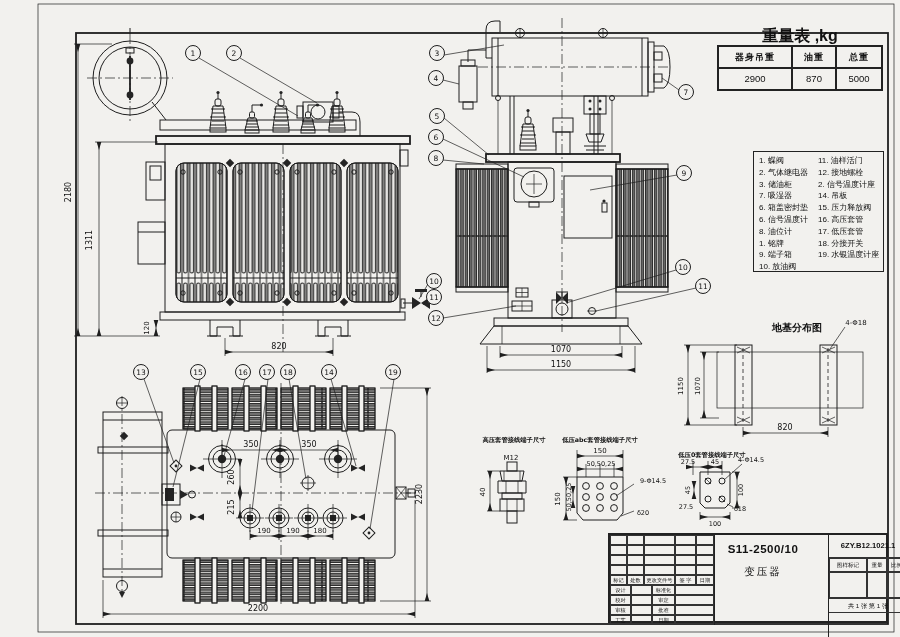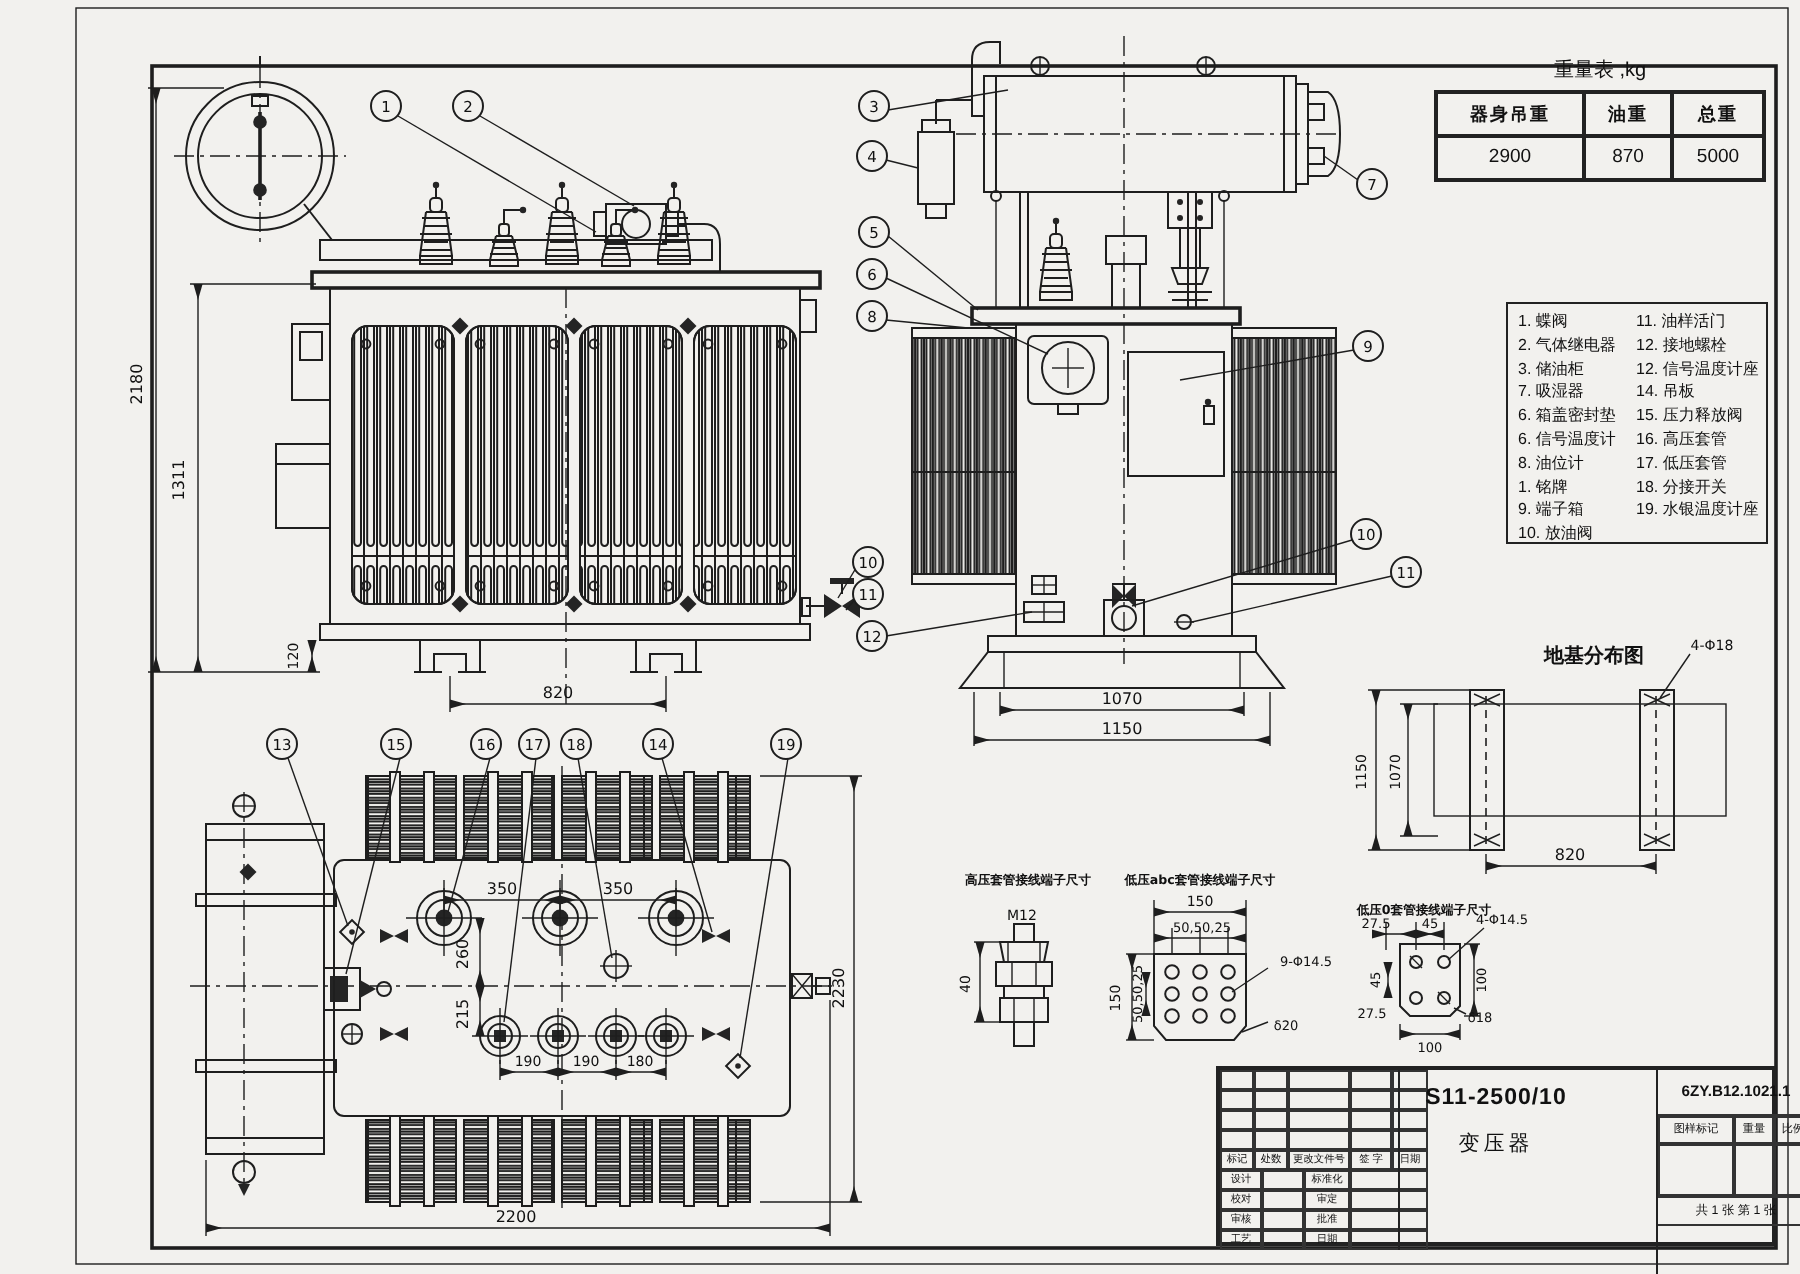--- a/index.html
+++ b/index.html
@@ -21,36 +21,36 @@
   .phf{fill:url(#hfins);}
   .mk{fill:#1e1e1e;stroke:none;}
   svg text{fill:#111;stroke:none;font-family:"DejaVu Sans","Liberation Sans",sans-serif;}
   .dt{font-size:8px;text-anchor:middle;}
   .dt7{font-size:7px;text-anchor:middle;}
   .dt6{font-size:6.5px;text-anchor:middle;}
   .bt{font-size:7.5px;text-anchor:middle;}
   .ttl{font-size:6.3px;text-anchor:middle;font-weight:bold;}
   .big{font-size:10px;text-anchor:middle;font-weight:bold;}
   
-  .wt-title{text-align:center;font-size:10px;font-weight:normal;height:18px;line-height:18px;}
+  .wt-title{text-align:center;font-size:16px;font-weight:bold;height:18px;line-height:18px;}
   .wt-grid{display:grid;grid-template-columns:74px 44px 46px;border:1.6px solid #222;}
   .wt-c{border:0.6px solid #222;height:20px;line-height:20px;text-align:center;font-size:9.5px;}
   .wt-h{font-weight:bold;letter-spacing:1px;font-size:9px;}
   
   .plist{border:1.5px solid #222;background:#f2f1ee;padding-left:37px;}
   .pcol{position:absolute;top:3px;}
   .pcol div{font-size:8px;line-height:11.8px;white-space:nowrap;}
   
   .tb{border:2px solid #222;background:#f2f1ee;}
   .tb-gridA{position:absolute;left:0;top:0;width:104px;height:50px;display:grid;
             grid-template-columns:17px 17px 31px 21px 18px;grid-template-rows:repeat(5,10px);}
   .tb-gridB{position:absolute;left:0;top:50px;width:104px;height:40px;display:grid;
             grid-template-columns:21px 21px 23px 39px;grid-template-rows:repeat(4,10px);}
   .tb-c{border:0.5px solid #333;font-size:5.2px;text-align:center;line-height:9px;overflow:hidden;box-sizing:border-box;}
-  .tb-mid{position:absolute;left:89px;top:0;width:97px;height:90px;border-left:1.5px solid #222;box-sizing:border-box;}
+  .tb-mid{position:absolute;left:104px;top:0;width:97px;height:90px;border-left:1.5px solid #222;box-sizing:border-box;}
   .tb-model{text-align:center;font-size:11.5px;font-weight:bold;margin-top:8px;letter-spacing:0.5px;}
   .tb-name{text-align:center;font-size:10.5px;font-weight:normal;margin-top:10px;letter-spacing:2px;}
   .tb-right{position:absolute;left:218px;top:0;width:79px;height:107px;border-left:1.5px solid #222;box-sizing:border-box;}
   .tb-r1{height:22px;line-height:22px;text-align:center;font-size:7.6px;font-weight:bold;border-bottom:0.8px solid #333;}
   .tb-r2,.tb-r3{display:grid;grid-template-columns:38px 20px 19px;}
   .tb-r2 .tb-c{height:14px;line-height:13px;font-size:5.6px;}
   .tb-r3 .tb-c{height:26px;}
   .tb-r4{height:13px;line-height:13px;text-align:center;font-size:6.2px;border-top:0.8px solid #333;border-bottom:0.8px solid #333;}
 </style>
 </head>
@@ -708,21 +708,21 @@
     <div>6. 箱盖密封垫</div>
     <div>6. 信号温度计</div>
     <div>8. 油位计</div>
     <div>1. 铭牌</div>
     <div>9. 端子箱</div>
     <div>10. 放油阀</div>
   </div>
   <div class="pcol" style="left:64px">
     <div>11. 油样活门</div>
     <div>12. 接地螺栓</div>
-    <div>12. 信号温度计座</div>
+    <div>2. 信号温度计座</div>
     <div>14. 吊板</div>
     <div>15. 压力释放阀</div>
     <div>16. 高压套管</div>
     <div>17. 低压套管</div>
     <div>18. 分接开关</div>
     <div>19. 水银温度计座</div>
   </div>
 </div>
 
 <div class="abs tb" style="left:608px;top:533px;width:280px;height:90px">

